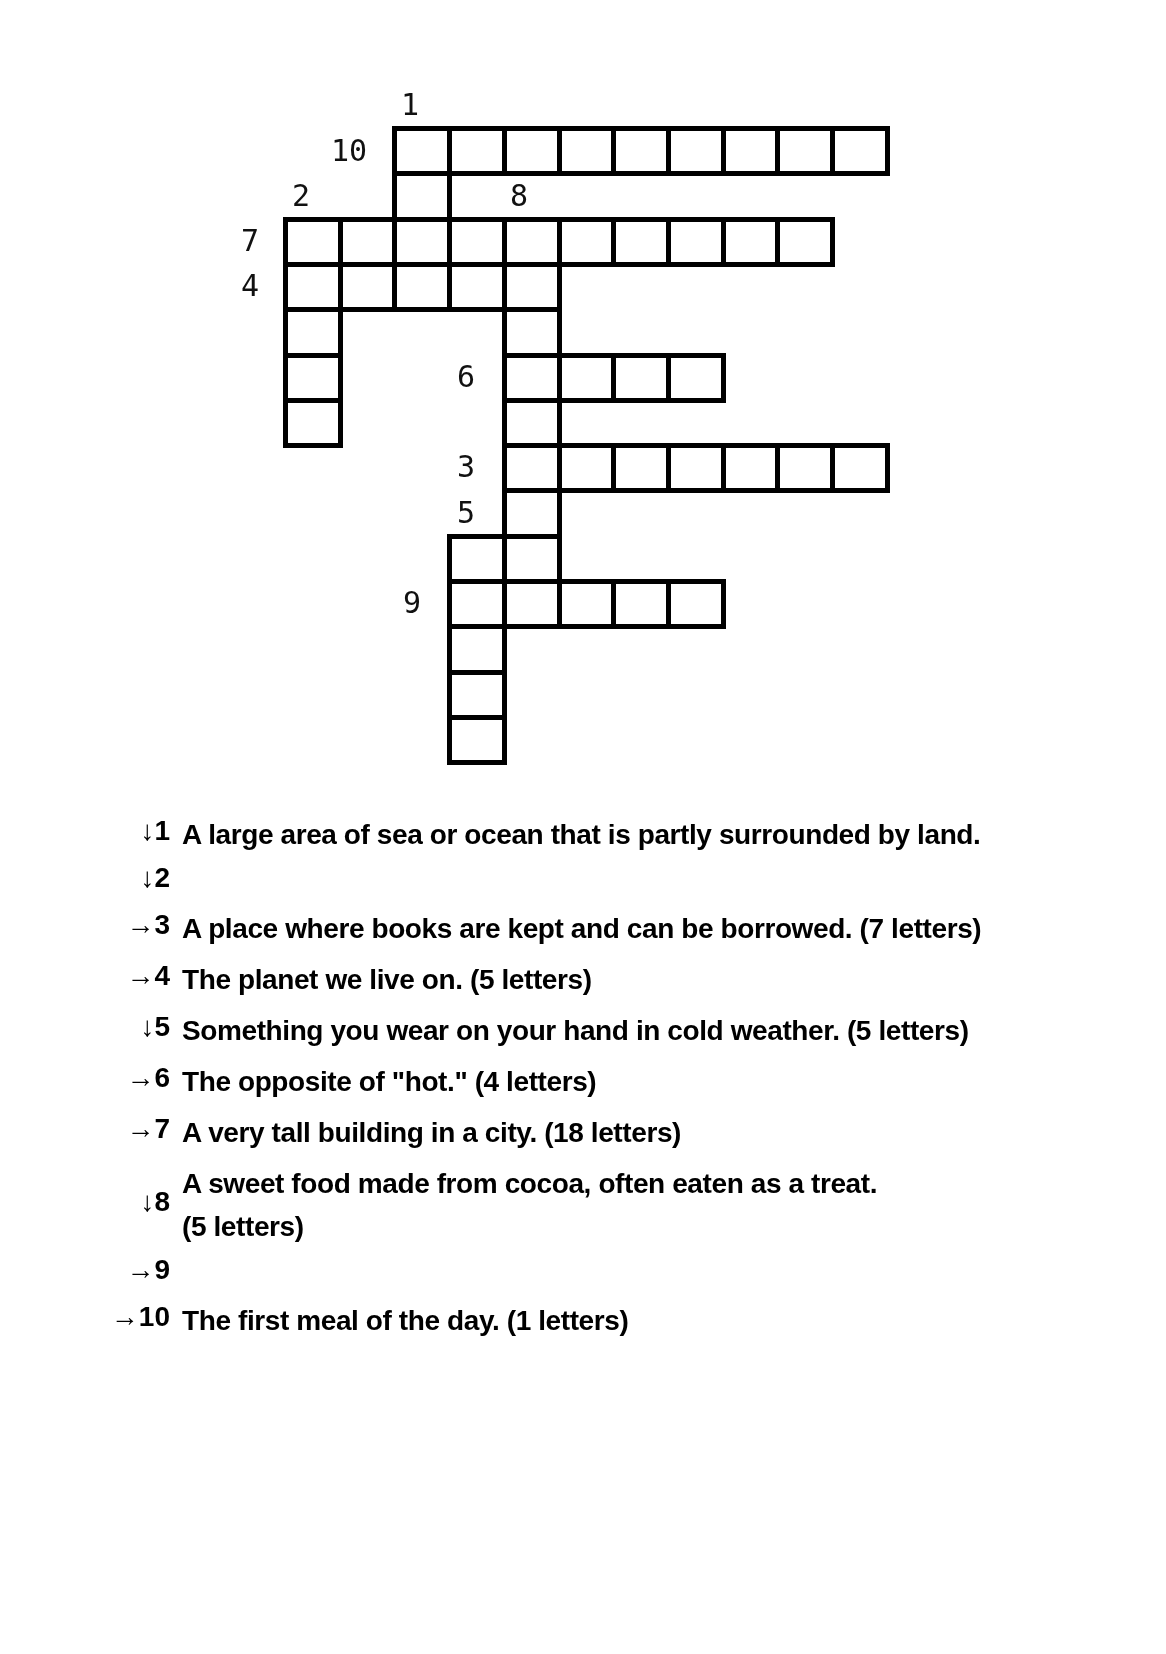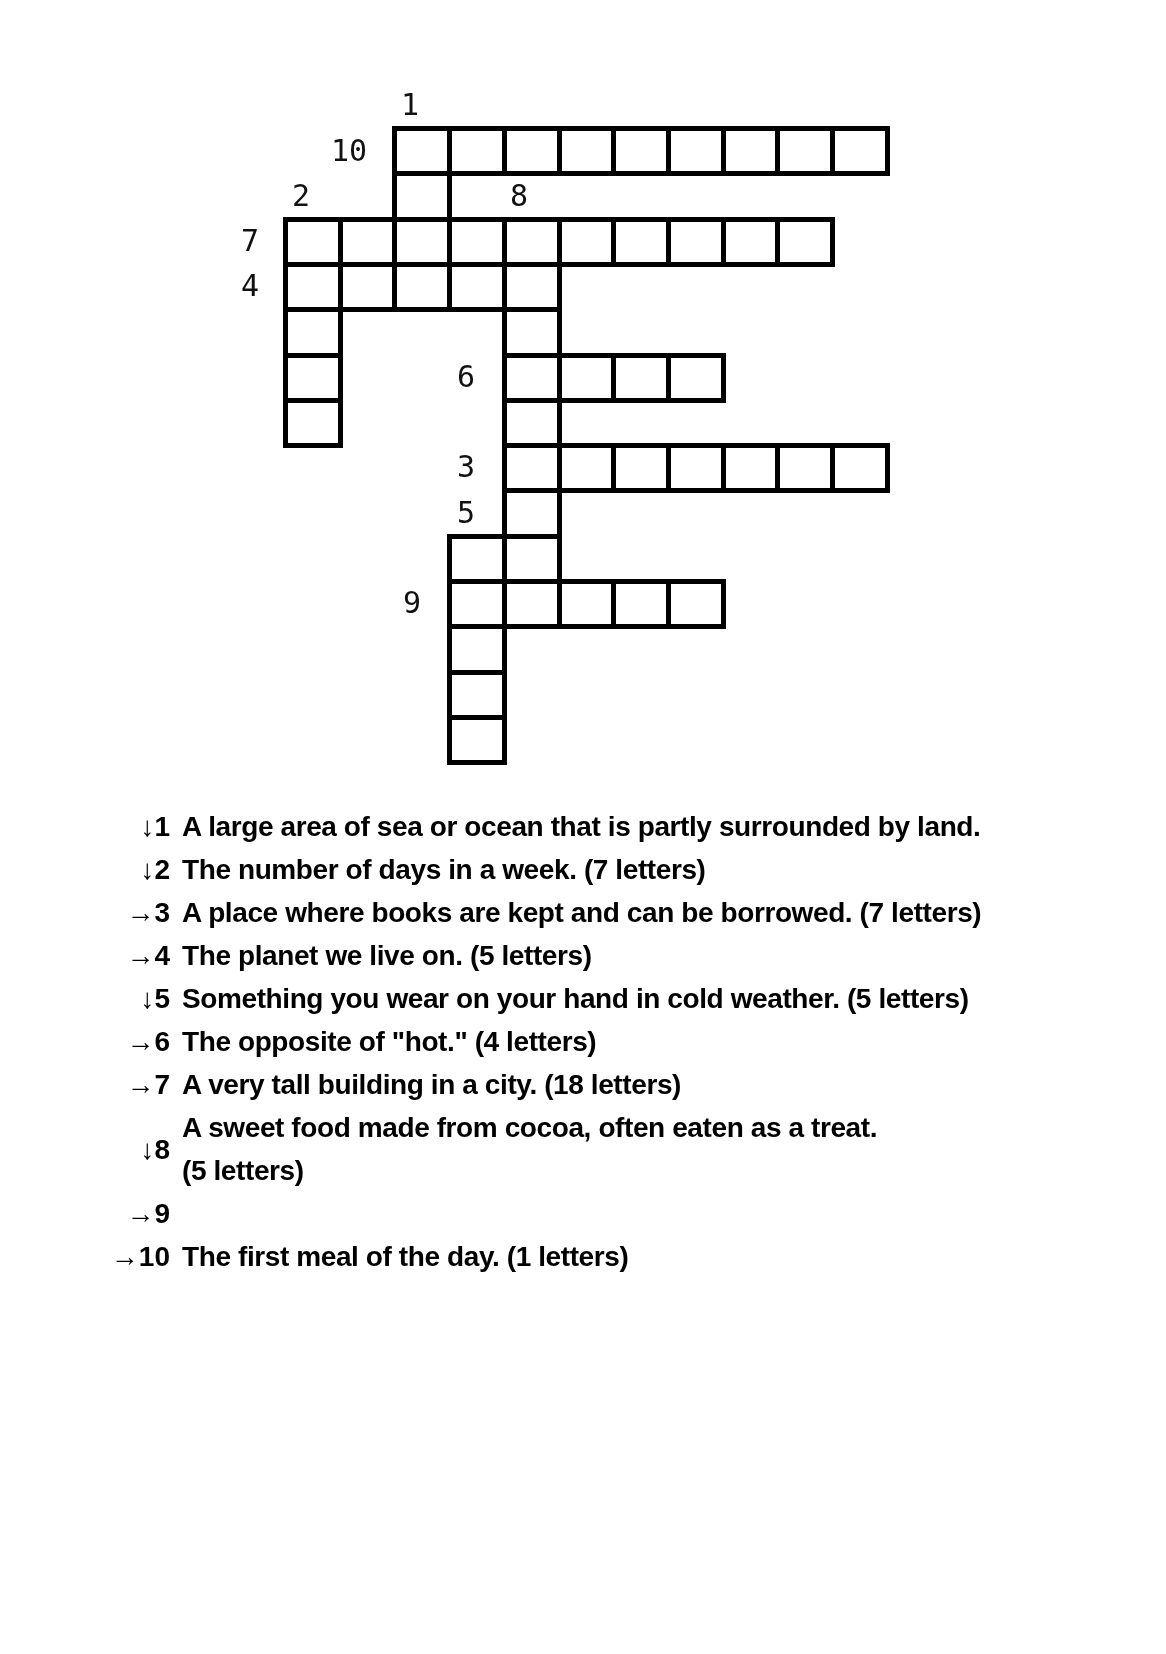--- a/index.html
+++ b/index.html
@@ -3,21 +3,21 @@
 <meta charset="utf-8">
 <style>
   html, body { margin:0; padding:0; background:#ffffff; }
   body { width:1166px; height:1654px; position:relative; overflow:hidden; font-family:"Liberation Sans", sans-serif; color:#000; }
   #grid { position:absolute; left:0; top:0; width:1166px; height:800px; }
   .cell { position:absolute; box-sizing:border-box; border:5px solid #000; background:#fff; }
   .num { position:absolute; font-family:"DejaVu Sans Mono", monospace; font-size:30px; line-height:1; color:#111; }
   #clues { position:absolute; left:0; top:805px; width:1166px; }
   .clue { position:relative; display:flex; font-weight:bold; font-size:28px; line-height:43px; }
   .clue .tag { width:182px; box-sizing:border-box; text-align:right; padding-right:12px; flex:0 0 182px; display:flex; align-items:center; justify-content:flex-end; }
-  .clue .text { flex:0 0 850px; letter-spacing:-0.4px; }
+  .clue .text { flex:0 0 850px; letter-spacing:-0.4px;margin-top:8px; }
 </style>
 </head>
 <body>
 
 <div id="grid">
     <div class="cell" style="left: 392px; top: 126px; width: 60px; height: 50px;"></div>
     <div class="cell" style="left: 447px; top: 126px; width: 60px; height: 50px;"></div>
     <div class="cell" style="left: 502px; top: 126px; width: 60px; height: 50px;"></div>
     <div class="cell" style="left: 557px; top: 126px; width: 59px; height: 50px;"></div>
     <div class="cell" style="left: 611px; top: 126px; width: 60px; height: 50px;"></div>
@@ -87,23 +87,20 @@
       </div>
       <div class="text">
         <div>A large area of sea or ocean that is partly surrounded by land.</div>
       </div>
     </div>
     <div class="clue">
       <div class="tag">
         <span>↓</span>
         <span>2</span>
       </div>
-      <div class="text">
-        <div>The number of days in a week. (7 letters)</div>
-      </div>
     </div>
     <div class="clue">
       <div class="tag">
         <span>→</span>
         <span>3</span>
       </div>
       <div class="text">
         <div>A place where books are kept and can be borrowed. (7 letters)</div>
       </div>
     </div>

